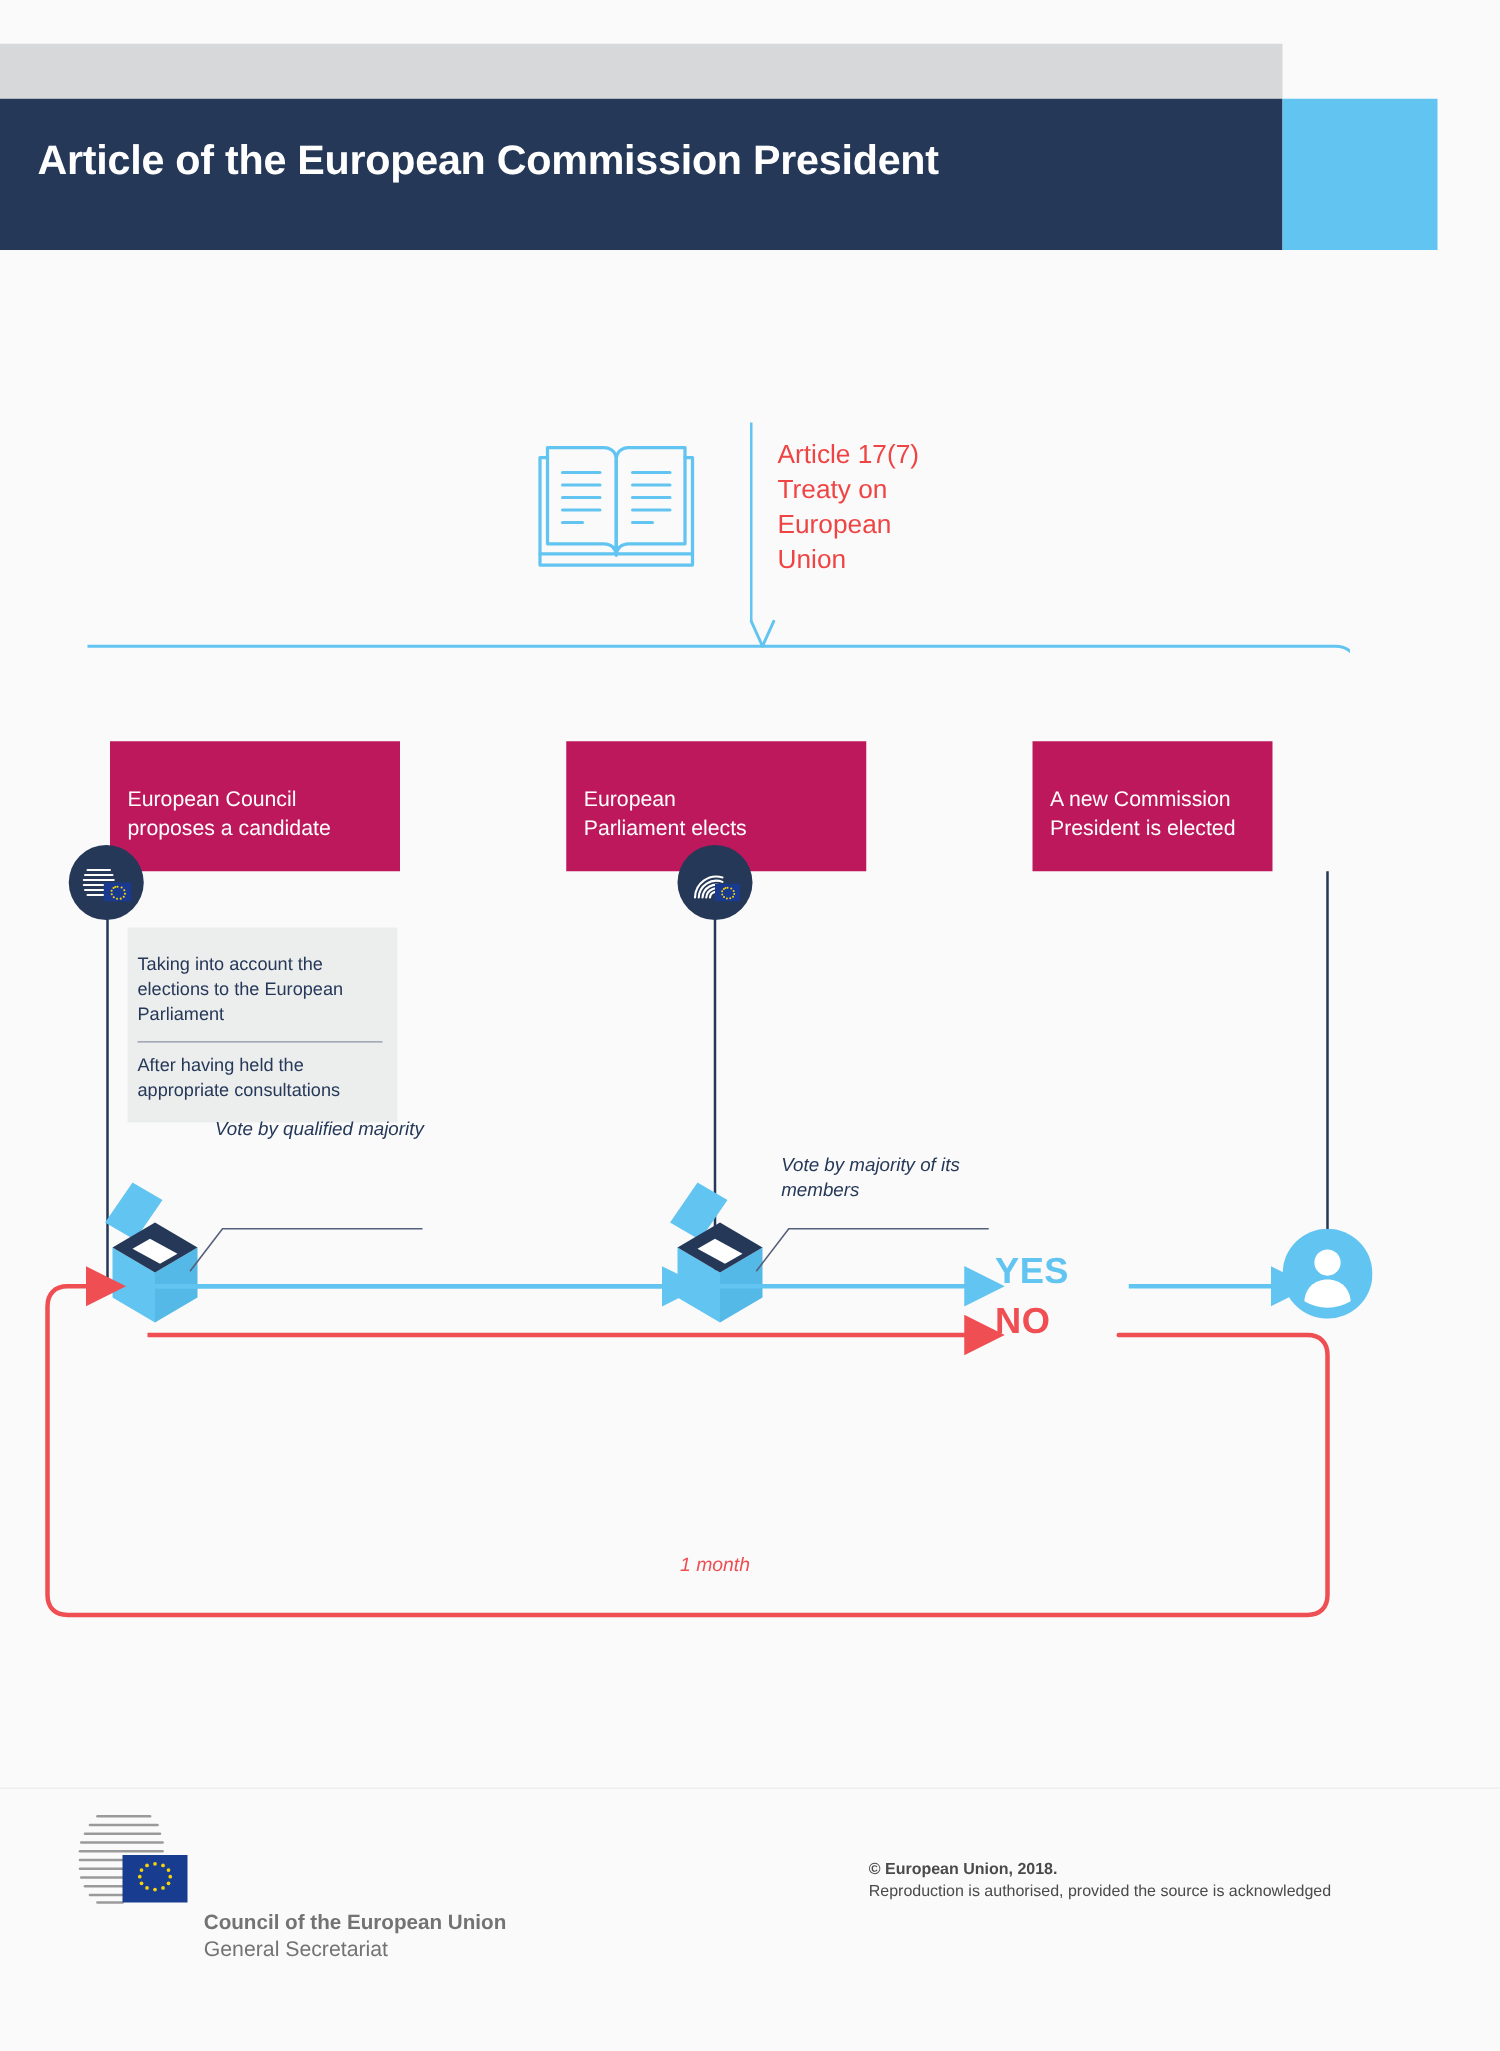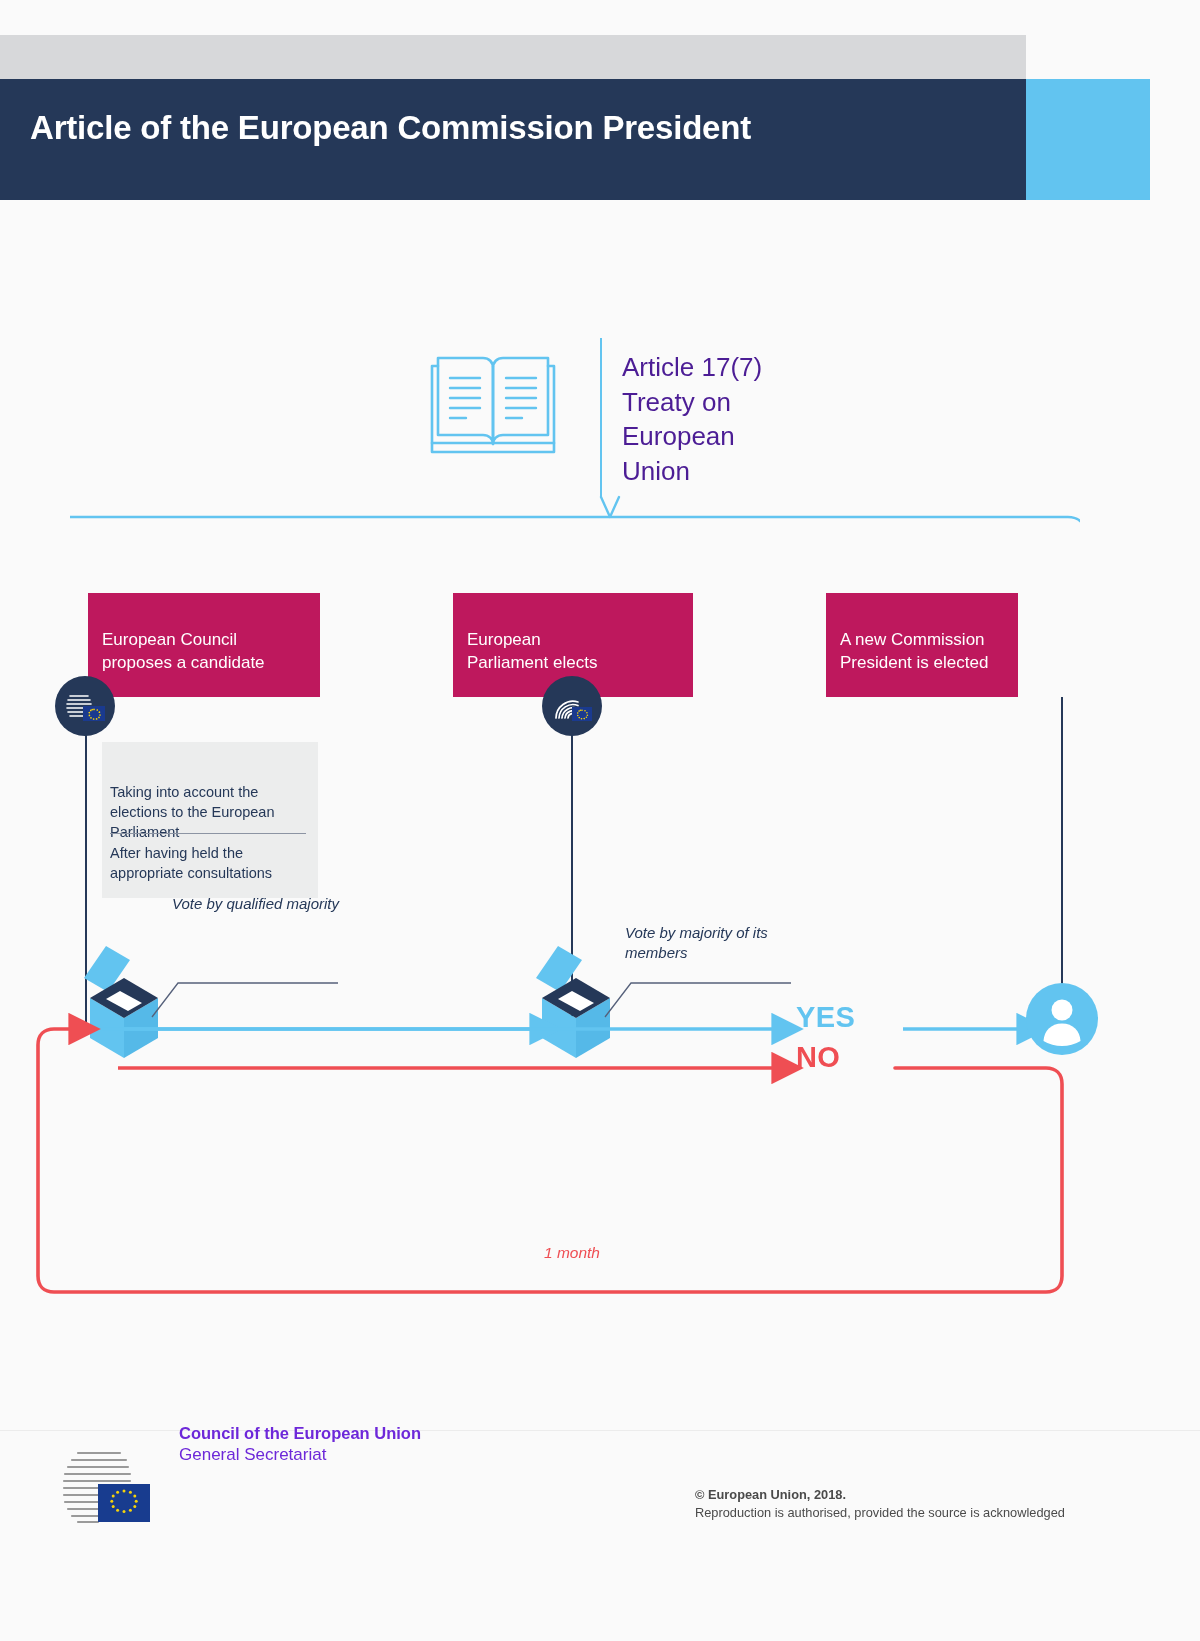--- a/index.html
+++ b/index.html
@@ -35,22 +35,22 @@
     line-height:1.2;
   }
 
   
   #treaty-divider{
     left:600px;top:338px;width:2px;height:160px;
     background:#62c4f0;
   }
   #treaty-text{
     left:622px;top:350px;width:230px;
-    color:#4c1d95;
-    font-size:26px;
+    color:#ef4444;
+    font-size:21px;
     line-height:1.33;
   }
 
   
   .stage-box{
     background:#be185d;
     color:#ffffff;
     font-size:17px;
     line-height:1.33;
     padding:36px 14px 0 14px;
@@ -79,21 +79,21 @@
   
   #conditions-box{
     left:102px;top:742px;width:216px;height:156px;
     background:#eceded;
   }
   .cond-text{
     color:#253858;
     font-size:14.5px;
     line-height:1.38;
   }
-  #cond-0{left:110px;top:762px;width:196px;margin-top:20px;}
+  #cond-0{left:110px;top:762px;width:196px;}
   #cond-divider{left:110px;top:833px;width:196px;height:1px;background:#8c94a3;}
   #cond-1{left:110px;top:843px;width:196px;}
 
   
   .vote-note{
     color:#253858;
     font-size:15px;
     font-style:italic;
     line-height:1.3;
   }
@@ -110,21 +110,21 @@
     left:472px;top:1244px;width:200px;
     text-align:center;
     color:#ef4e53;
     font-size:15.5px;
     font-style:italic;
   }
 
   
   #footer-divider{left:0;top:1430px;width:1200px;height:1px;background:#ececec;}
   #council-logo{left:62px;top:1446px;width:128px;height:82px;}
-  #footer-brand{left:163px;top:1422px;width:330px;color:#6d28d9;margin-left:16px;}
+  #footer-brand{left:163px;top:1527px;width:330px;color:#737373;}
   #footer-brand .brand-main{font-size:16.5px;font-weight:bold;line-height:1.35;}
   #footer-brand .brand-sub{font-size:17px;line-height:1.35;}
   #footer-copyright{left:695px;top:1486px;width:460px;color:#4a4a4a;font-size:12.8px;line-height:1.42;}
   #footer-copyright .copy-strong{font-weight:bold;}
 </style>
 </head>
 <body>
 
 <div class="abs" id="header-grey-bar"></div>
 <div class="abs" id="header-navy-bar"></div>

